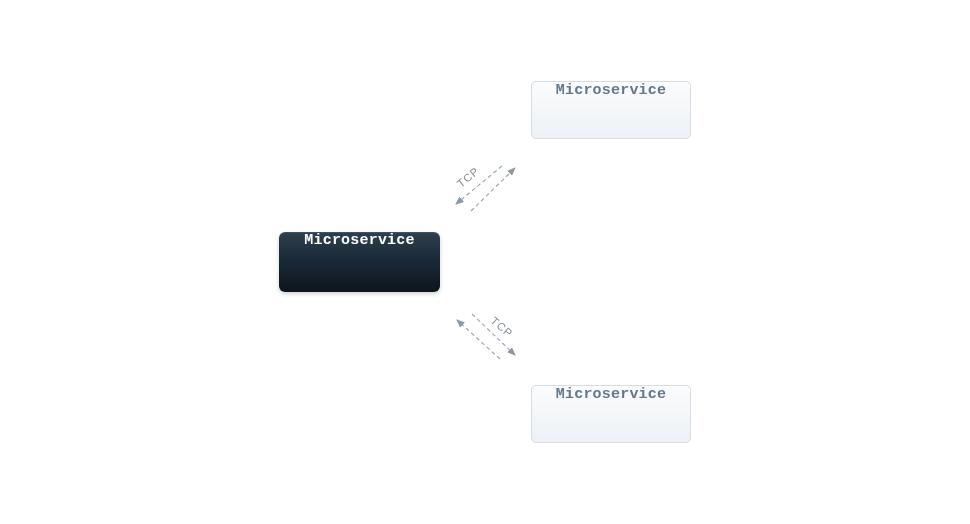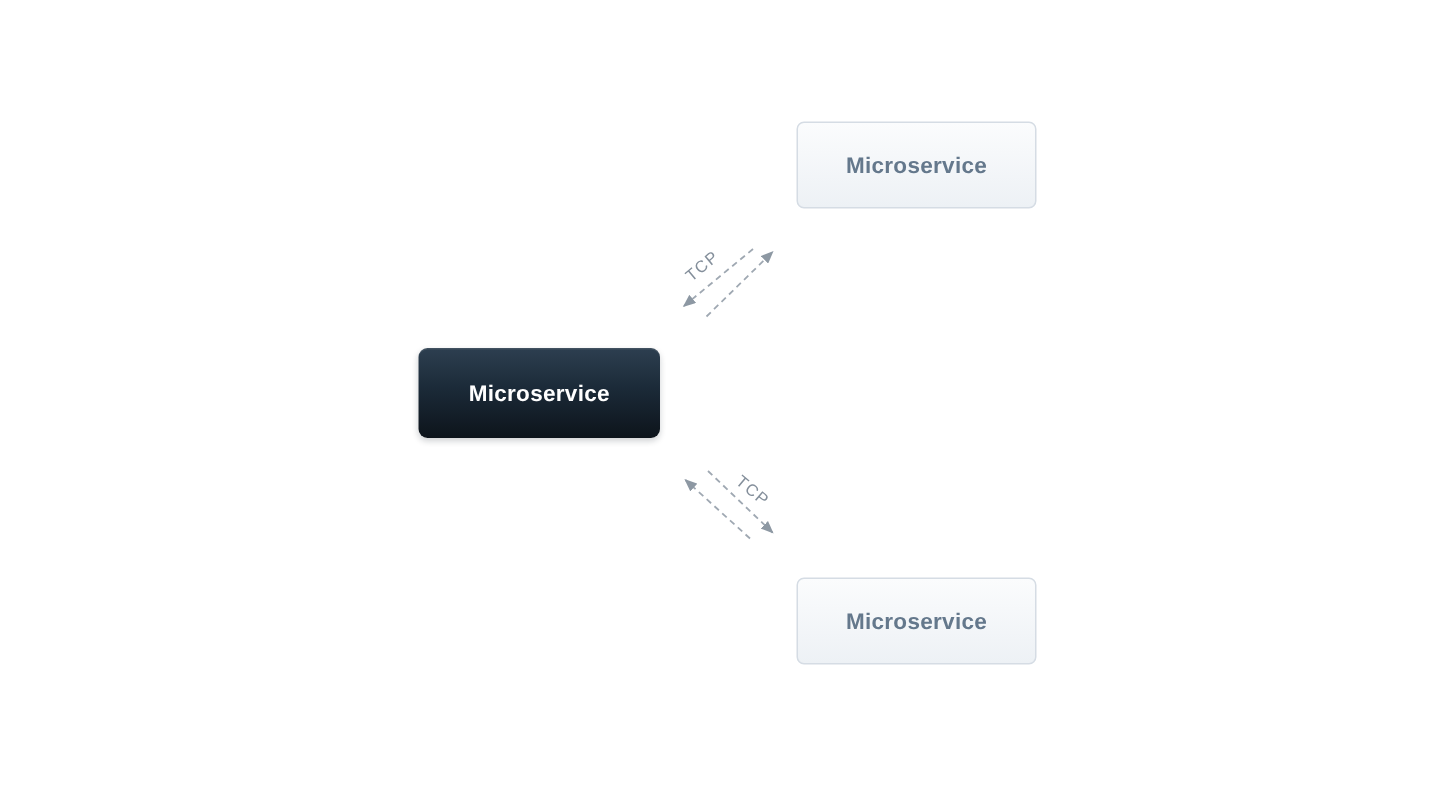--- a/index.html
+++ b/index.html
@@ -11,26 +11,27 @@
     position: relative;
     width: 970px;
     height: 524px;
     background: #ffffff;
     overflow: hidden;
     font-family: "Liberation Sans", sans-serif;
   }
   .node {
     position: absolute;
     display: flex;
-    align-items: center;
+    align-items: flex-start;
     justify-content: center;
     font-size: 15px;
     font-weight: 700;
     letter-spacing: 0.2px;
     box-sizing: border-box;
+    font-family: Liberation Mono, monospace;
   }
   .node--dark {
     left: 279px;
     top: 232px;
     width: 161px;
     height: 60px;
     border-radius: 6px;
     background: linear-gradient(180deg, #2d3f50 0%, #1b2a38 45%, #0d141b 100%);
     color: #ffffff;
     box-shadow: inset 0 1px 0 rgba(255,255,255,0.10), 0 2px 4px rgba(15,25,35,0.20);

